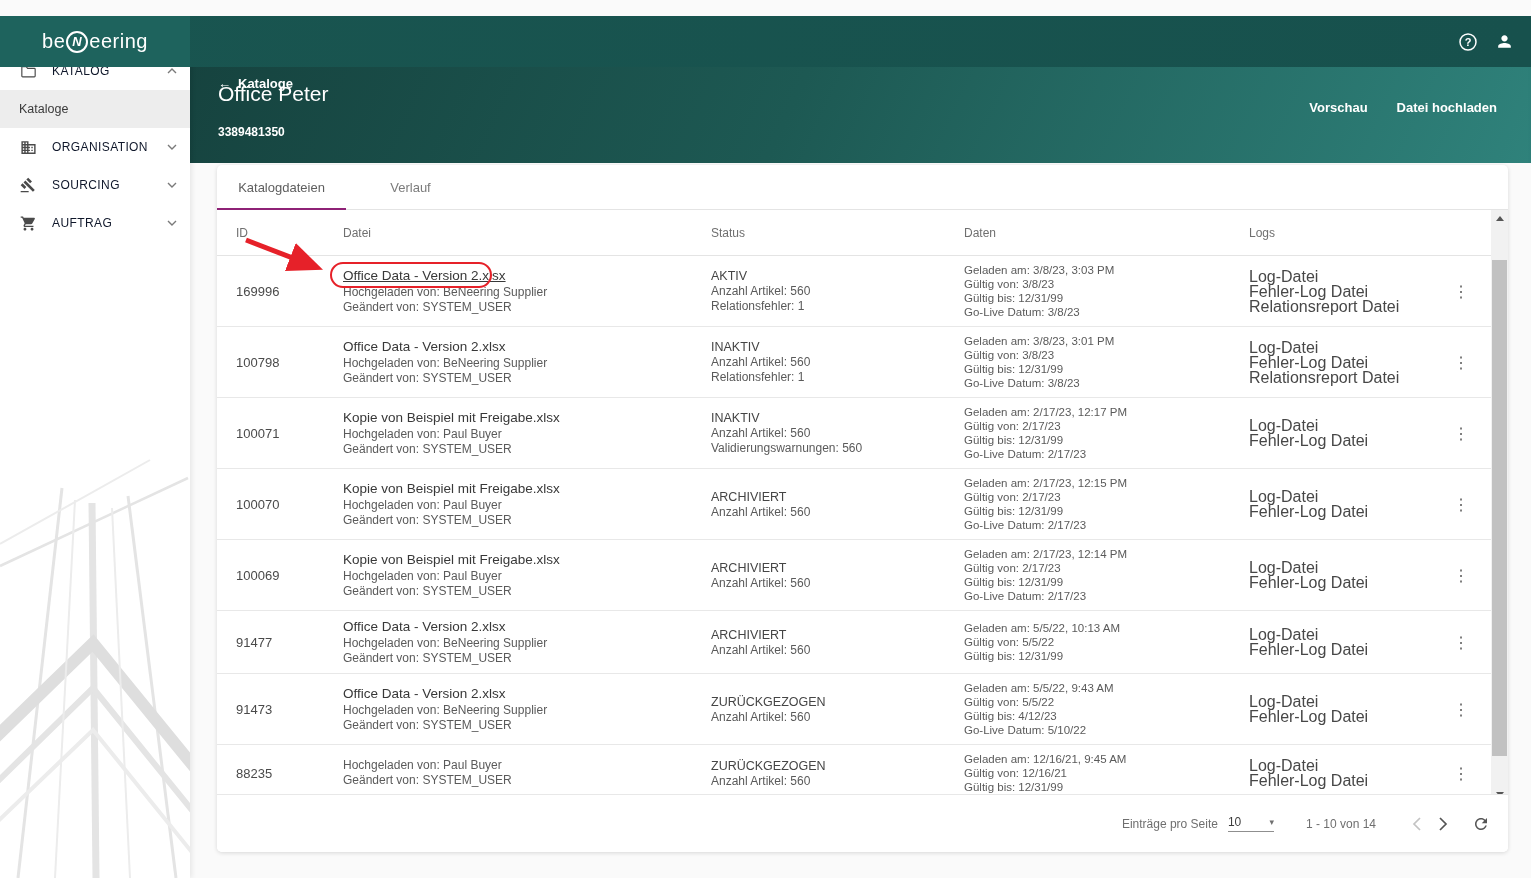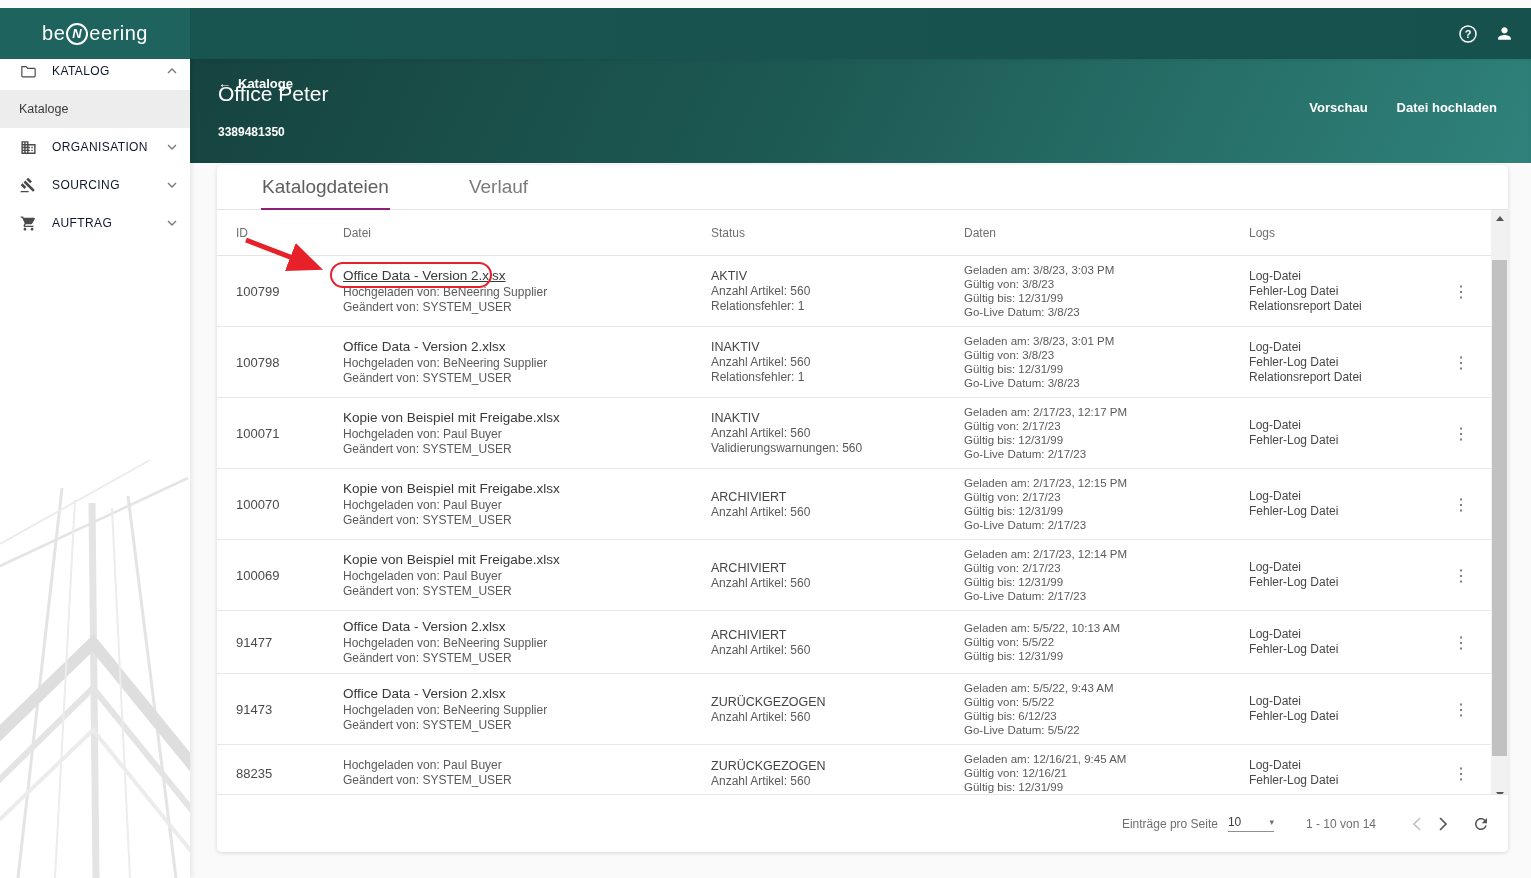--- a/index.html
+++ b/index.html
@@ -1,21 +1,21 @@
 <!DOCTYPE html>
 <html><head>
 <meta charset="utf-8">
 <style>
   * { margin:0; padding:0; box-sizing:border-box; }
   html,body { background:#e9e9e9; }
   .app { position:relative; width:1531px; height:878px; overflow:hidden;
          font-family:"Liberation Sans", sans-serif; background:#fafafa; }
 
   
-  .topbar { position:absolute; left:0; top:8px; width:1531px; height:51px;
+  .topbar { position:absolute; left:0; top:16px; width:1531px; height:51px;
             background:linear-gradient(90deg,#195550,#17514d); display:flex; align-items:center; z-index:30; }
   .logo-block { width:190px; height:51px; background:#1e635d; display:flex;
                 align-items:center; justify-content:center; }
   .logo { color:#fff; font-size:20px; font-weight:400; letter-spacing:.5px; display:flex; align-items:center; }
   .logo .n-circle { width:22px; height:22px; border:2px solid #fff; border-radius:50%;
                     display:flex; align-items:center; justify-content:center;
                     font-size:13px; font-weight:700; font-style:italic; margin:0 1px; }
   .topbar-right { margin-left:auto; display:flex; align-items:center; gap:16px; padding-right:17px; }
   .tb-icon { width:20px; height:20px; display:flex; align-items:center; justify-content:center; cursor:pointer; }
 
@@ -41,36 +41,36 @@
   .header-actions { position:absolute; right:34px; top:49px; display:flex; gap:29px; }
   .hdr-btn { font-size:13px; font-weight:700; color:#fff; background:none; border:none;
              font-family:inherit; cursor:pointer; }
 
   
   .content { position:absolute; left:190px; top:163px; right:0; bottom:0; background:#fafafa; }
   .card { position:absolute; left:27px; top:2px; width:1291px; height:687px; background:#fff;
           border-radius:5px; box-shadow:0 1px 4px rgba(0,0,0,.14); }
   .tabs { height:45px; border-bottom:1px solid #e4e4e4; display:flex; }
   .tab { width:129px; display:flex; align-items:center; justify-content:center;
-         font-size:19px; color:#7b7b7b; position:relative; cursor:pointer;margin-left:44px; }
+         font-size:13px; color:#7b7b7b; position:relative; cursor:pointer; }
   .tab.active { color:#5e5e5e; }
   .tab.active::after { content:""; position:absolute; left:0; right:0; bottom:-1px; height:2px; background:#8e2176; }
 
   .table-wrap { position:absolute; left:0; top:45px; right:17px; bottom:49px; overflow:hidden; }
   .tgrid { display:grid; grid-template-columns:107px 368px 253px 285px 182px 60px;
            padding-left:19px; align-items:center; }
   .thead { height:46px; border-bottom:1px solid #e4e4e4; color:#6f6f6f; font-size:12px; }
   .trow { padding-top:7px; padding-bottom:7px; border-bottom:1px solid #e8e8e8; }
   .cell-id { font-size:13px; color:#4a4a4a; }
   .file-name { font-size:13.5px; color:#383838; line-height:18px; cursor:pointer; }
   #table-rows .trow:first-child .file-name { text-decoration:underline; }
   .sub { font-size:12px; color:#5a5a5a; line-height:15px; }
   .status1 { font-size:12.5px; color:#454545; line-height:16px; }
   .cell-daten div { font-size:11.5px; color:#5a5a5a; line-height:14px; }
-  .cell-logs div { font-size:12px; color:#474747; line-height:15px; cursor:pointer; }
+  .cell-logs div { font-size:16px; color:#474747; line-height:15px; cursor:pointer; }
   .cell-dots { text-align:center; }
   .kebab { font-size:16px; color:#666; cursor:pointer; letter-spacing:0; }
 
   
   .vscroll { position:absolute; top:45px; right:0; width:17px; bottom:49px; background:#f1f1f1; }
   .sb-btn { position:absolute; left:0; width:17px; height:17px; display:flex; align-items:center; justify-content:center; cursor:pointer; }
   .sb-btn.up { top:0; } .sb-btn.down { bottom:0; }
   .tri-up { width:0; height:0; border-left:4px solid transparent; border-right:4px solid transparent; border-bottom:5px solid #555; }
   .tri-down { width:0; height:0; border-left:4px solid transparent; border-right:4px solid transparent; border-top:5px solid #555; }
   .sb-thumb { position:absolute; left:1px; width:15px; top:50px; bottom:47px; background:#c1c1c1; cursor:grab; }
@@ -219,21 +219,21 @@
         <div class="tgrid thead">
           <div>ID</div>
           <div>Datei</div>
           <div>Status</div>
           <div>Daten</div>
           <div>Logs</div>
           <div></div>
         </div>
         <div id="table-rows">
   <div class="tgrid trow">
-    <div class="cell-id">100799</div>
+    <div class="cell-id">169996</div>
     <div class="cell-file">
       <div class="file-name">Office Data - Version 2.xlsx</div>
       <div class="sub">Hochgeladen von: BeNeering Supplier</div>
       <div class="sub">Geändert von: SYSTEM_USER</div>
     </div>
     <div class="cell-status">
       <div class="status1">AKTIV</div>
       <div class="sub">Anzahl Artikel: 560</div>
       <div class="sub">Relationsfehler: 1</div>
     </div>
@@ -401,22 +401,22 @@
       <div class="sub">Geändert von: SYSTEM_USER</div>
     </div>
     <div class="cell-status">
       <div class="status1">ZURÜCKGEZOGEN</div>
       <div class="sub">Anzahl Artikel: 560</div>
       <div class="sub"></div>
     </div>
     <div class="cell-daten">
       <div>Geladen am: 5/5/22, 9:43 AM</div>
       <div>Gültig von: 5/5/22</div>
-      <div>Gültig bis: 6/12/23</div>
-      <div>Go-Live Datum: 5/5/22</div>
+      <div>Gültig bis: 4/12/23</div>
+      <div>Go-Live Datum: 5/10/22</div>
     </div>
     <div class="cell-logs">
       <div>Log-Datei</div>
       <div>Fehler-Log Datei</div>
       <div></div>
     </div>
     <div class="cell-dots">
       <span class="kebab">⋮</span>
     </div>
   </div>

